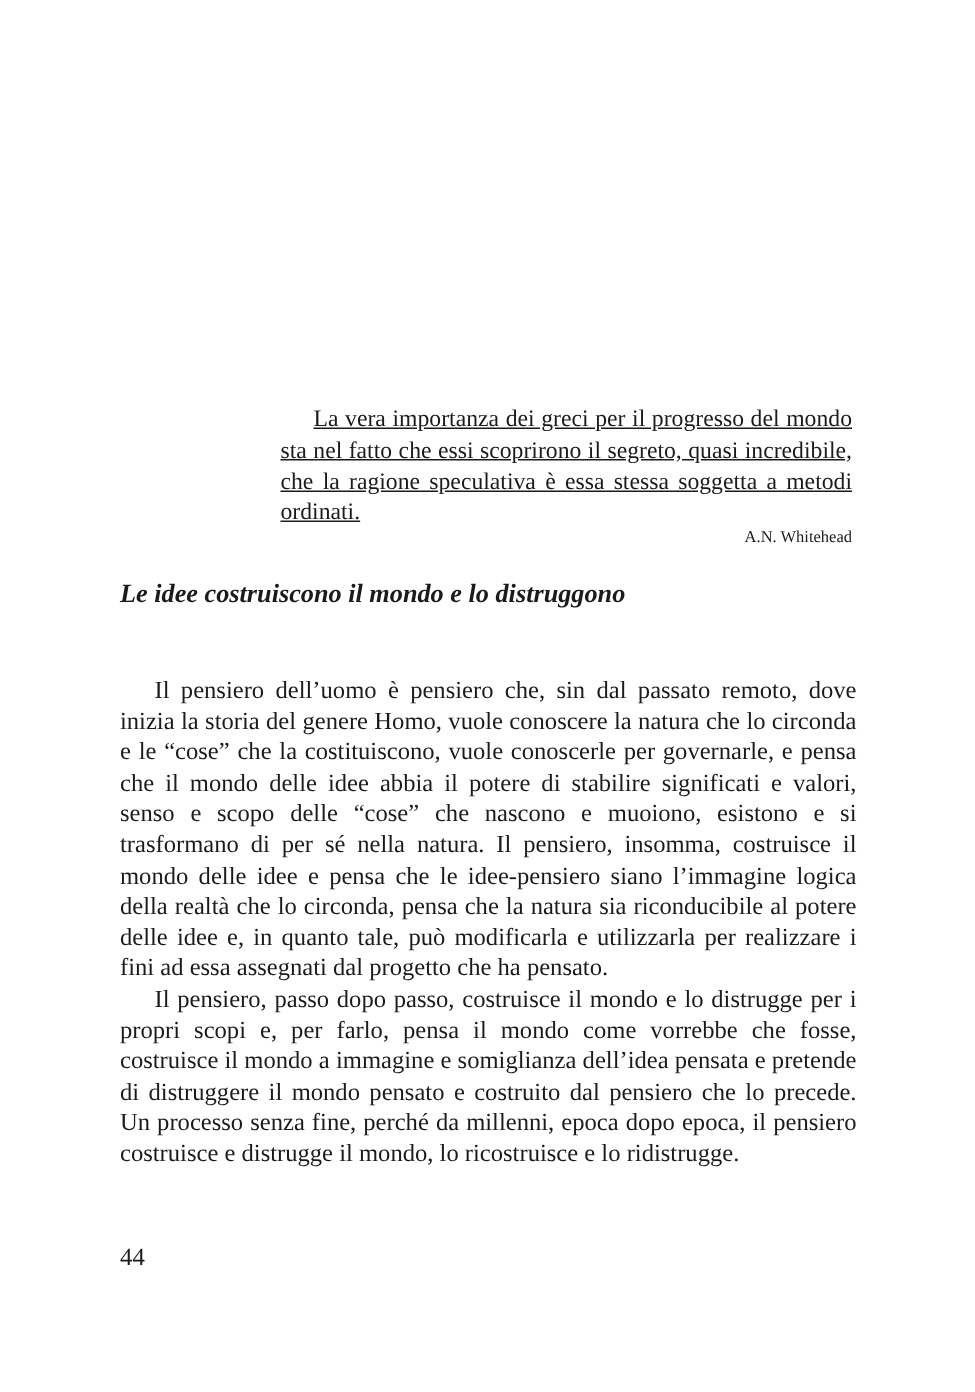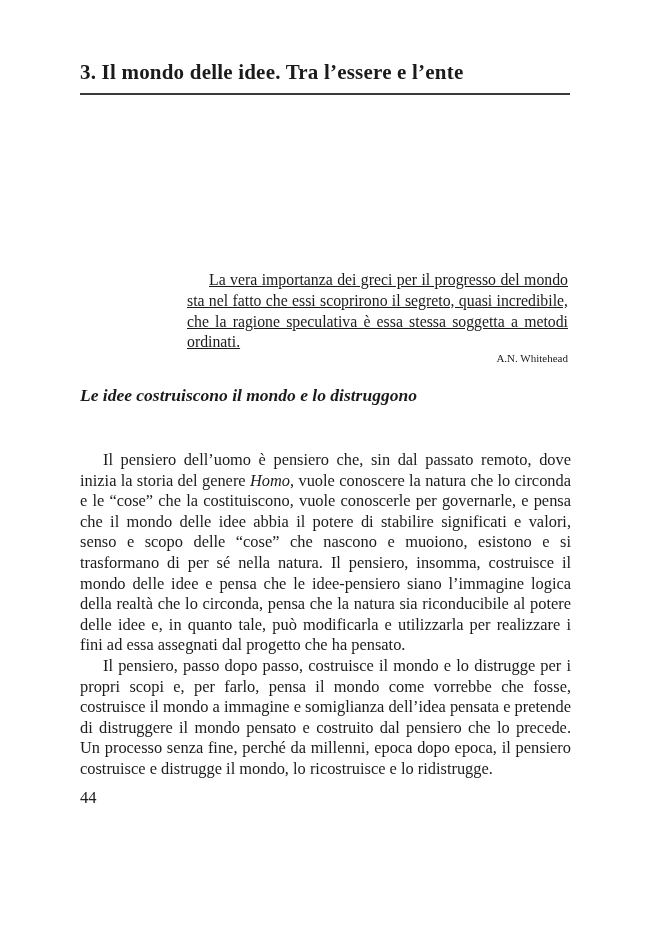--- a/index.html
+++ b/index.html
@@ -74,38 +74,34 @@
     width: 491px;
     font-size: 16.4px;
     line-height: 20.6px;
     text-align: justify;
   }
   .paragraph {
     margin: 0;
     text-indent: 23px;
   }
   .italic {
-    font-style: italic;
   }
   .page-number {
     position: absolute;
     left: 80px;
-    top: 787px;
+    top: 827px;
     font-size: 16.5px;
     line-height: 21px;
   }
 </style>
 </head>
 <body>
 
 <div class="page">
 
-  <header class="chapter-header">
-    <h1 class="chapter-title">3. Il mondo delle idee. Tra l’essere e l’ente</h1>
-  </header>
 
   <figure class="epigraph">
     <blockquote class="epigraph-quote">La vera importanza dei greci per il progresso del mondo sta nel fatto che essi scoprirono il segreto, quasi incredibile, che la ragione speculativa è essa stessa soggetta a metodi ordinati.</blockquote>
   </figure>
 
   <div class="epigraph-attribution">A.N. Whitehead</div>
 
   <h2 class="section-heading">Le idee costruiscono il mondo e lo distruggono</h2>
 
   <main class="body-text">

